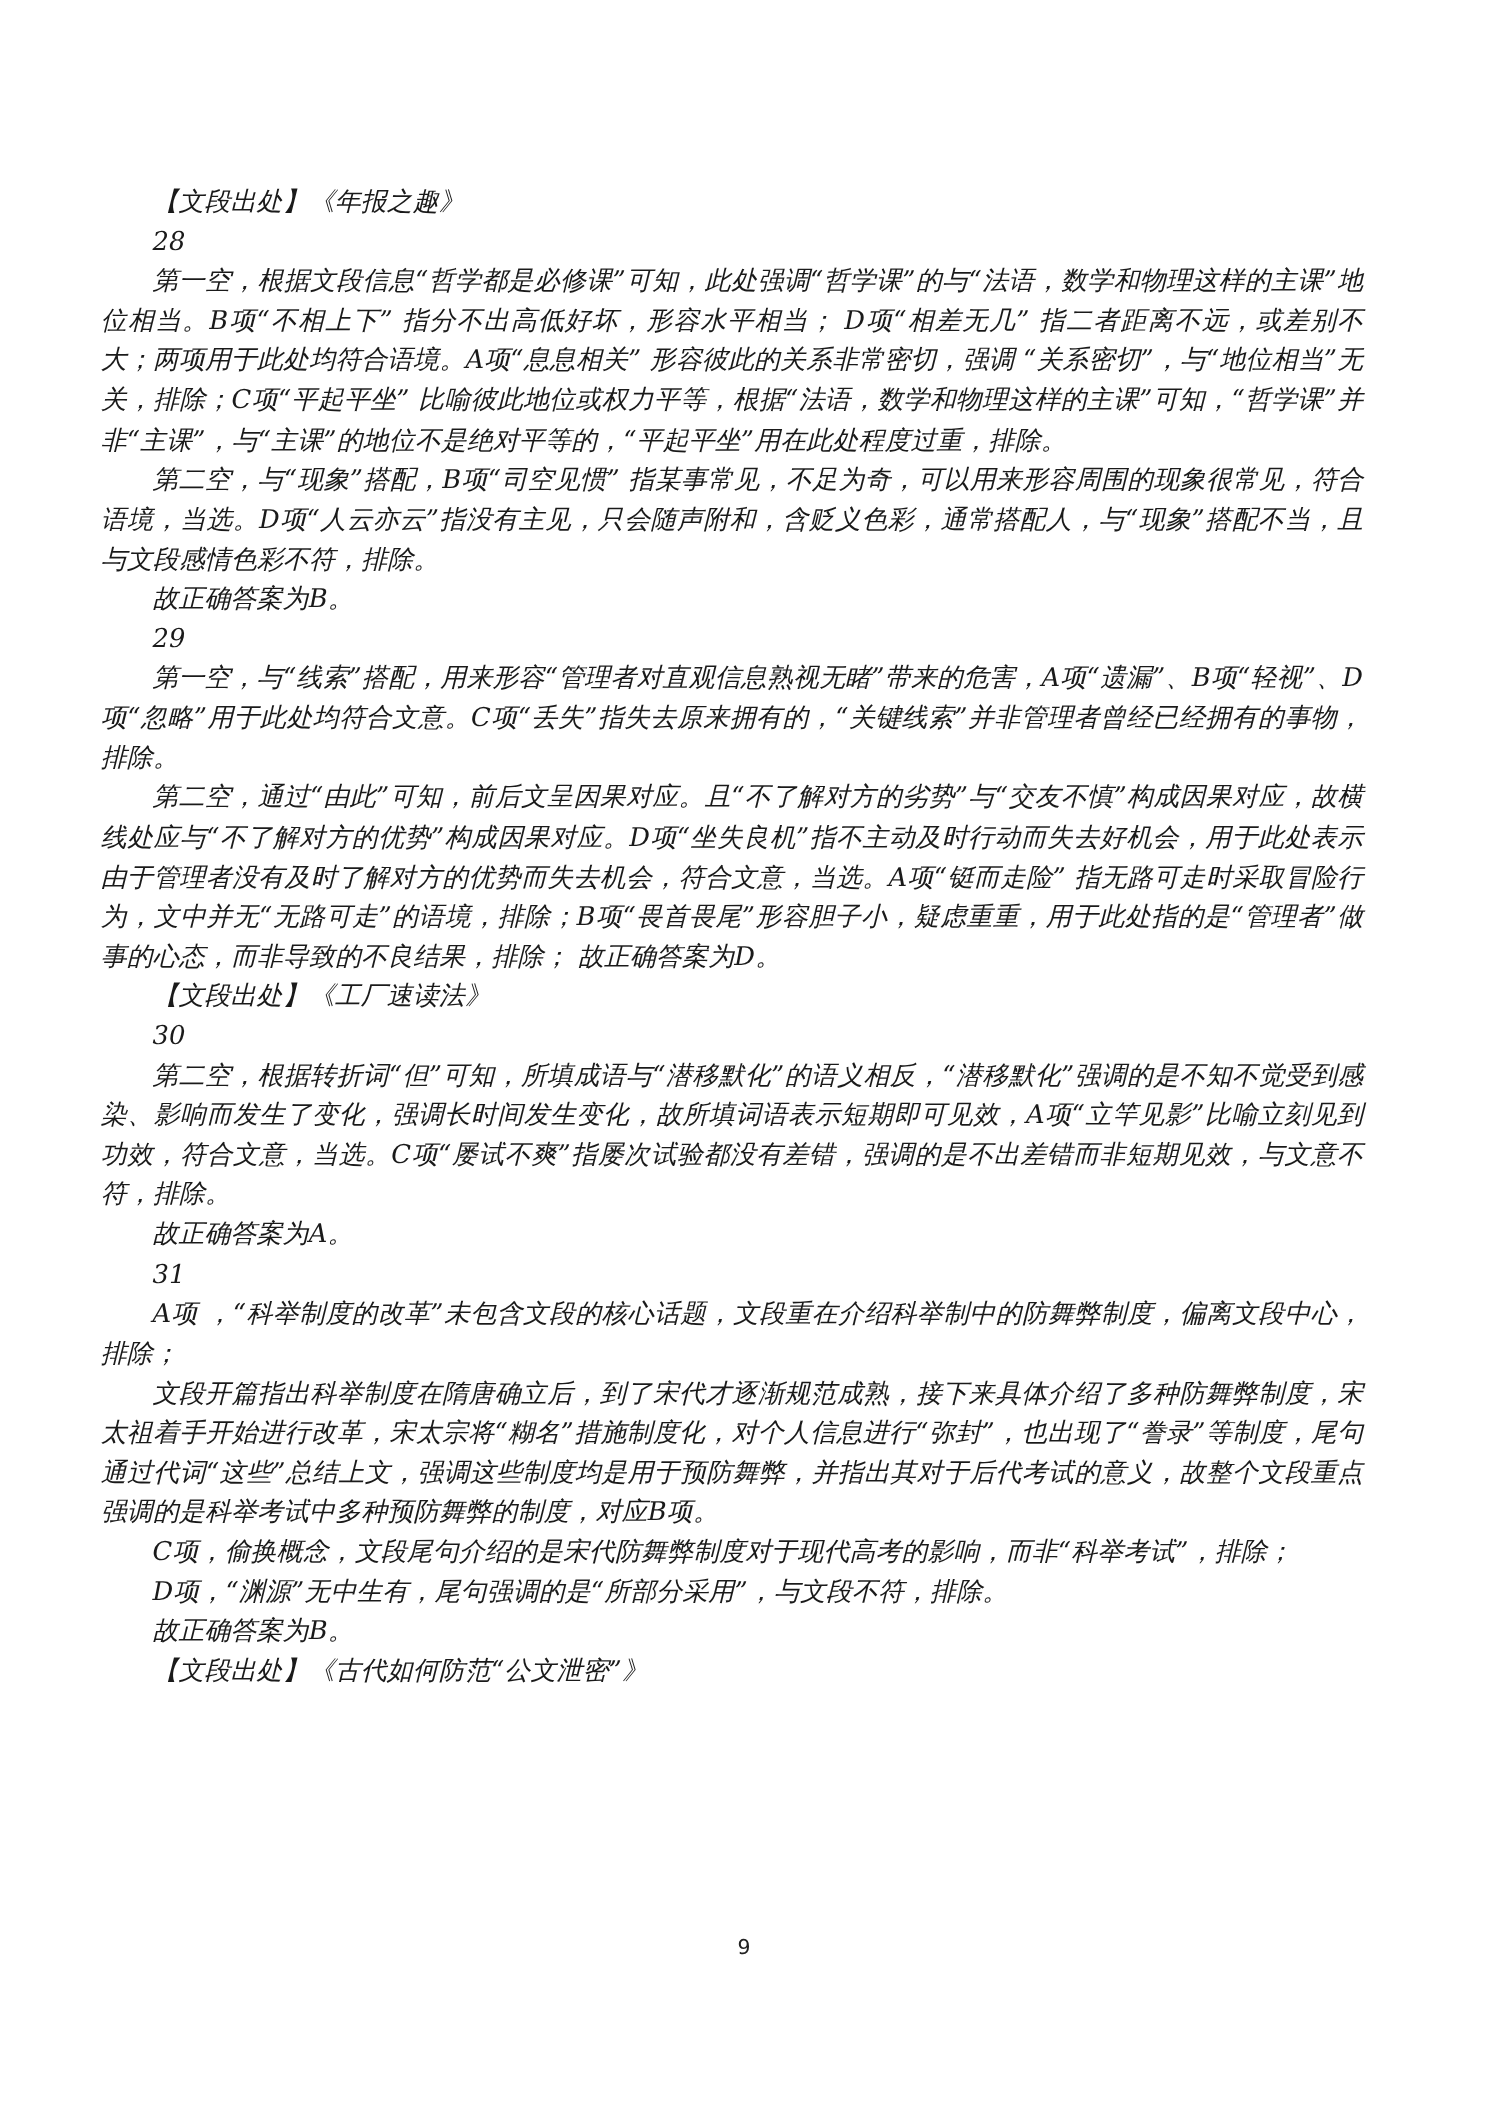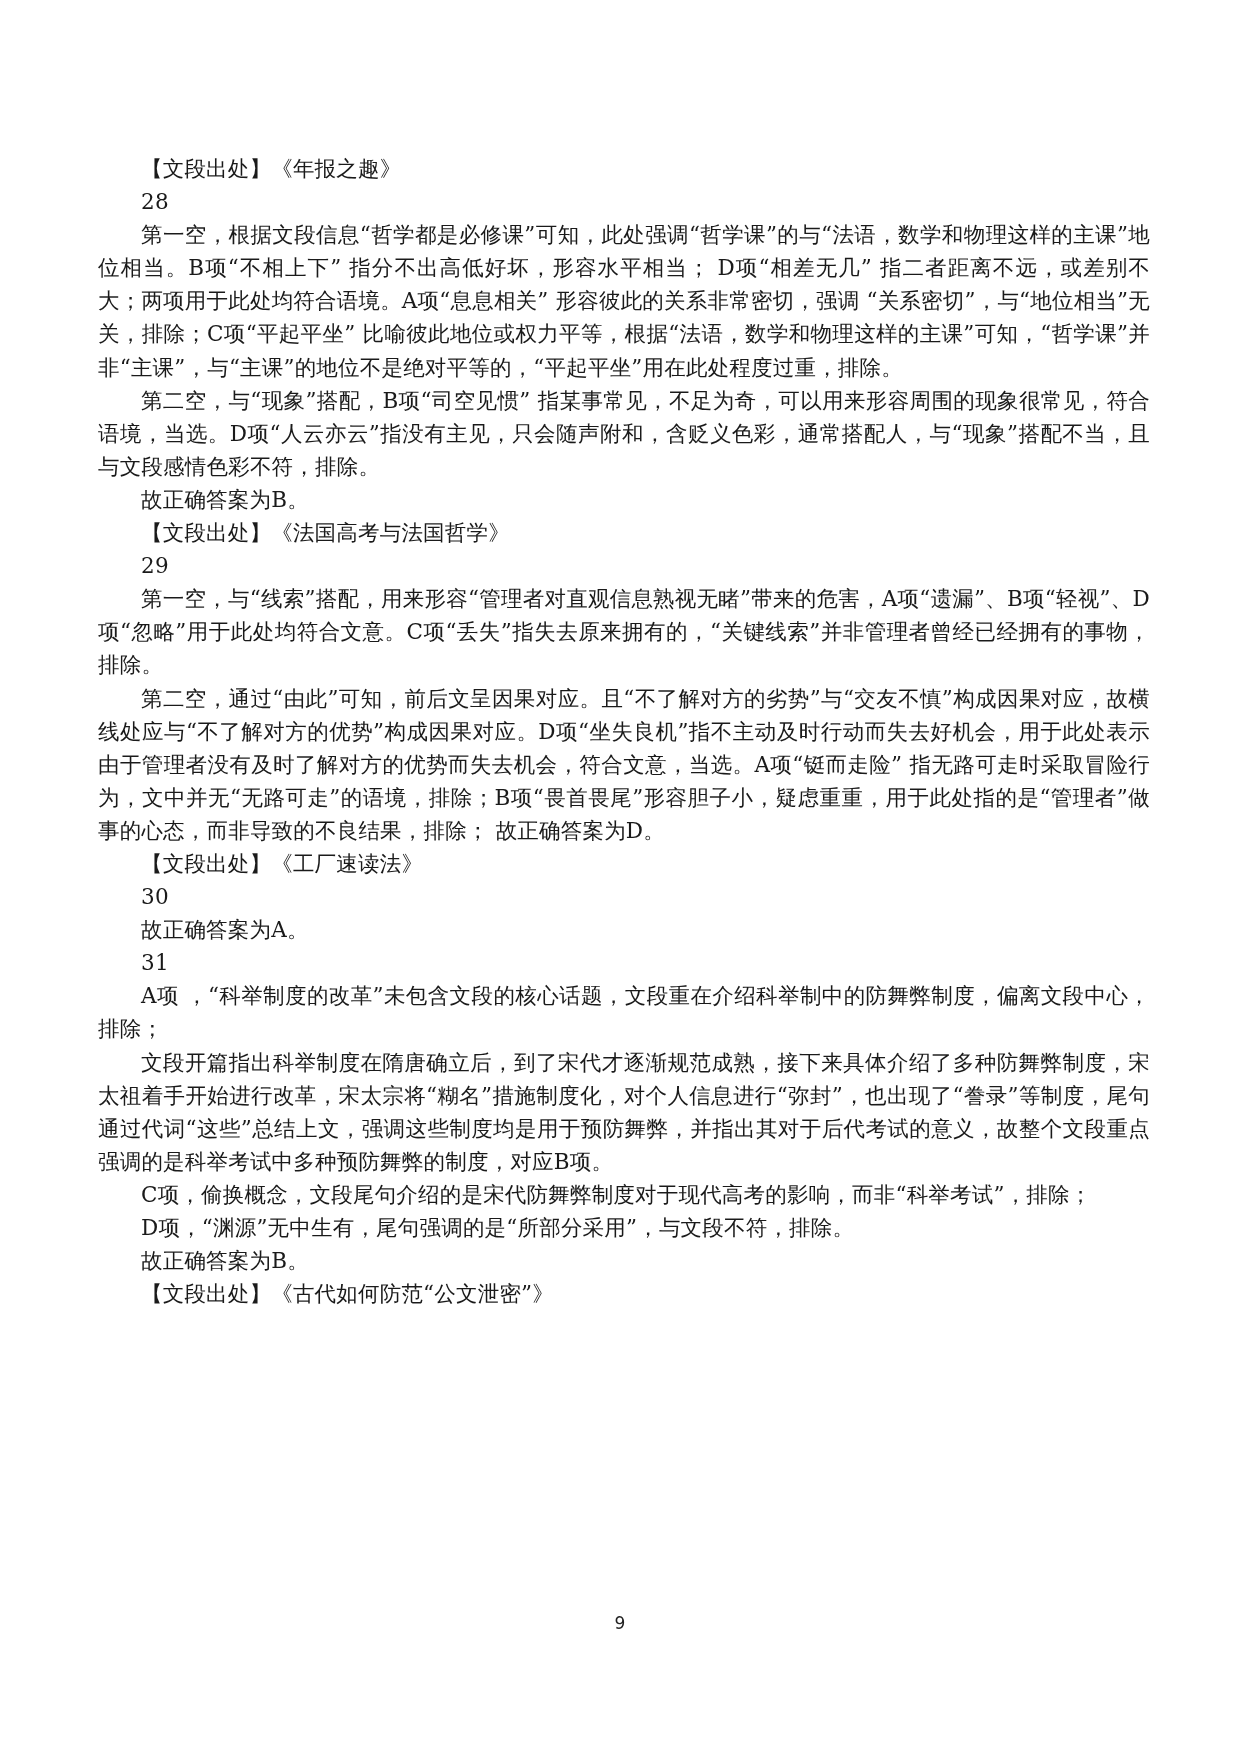--- a/index.html
+++ b/index.html
@@ -10,23 +10,24 @@
     body {
       width: 1240px;
       height: 1754px;
       position: relative;
       overflow: hidden;
       font-family: "DejaVu Serif", "Liberation Serif", serif;
       color: #1a1a1a;
     }
     .page {
       position: absolute;
-      left: 98px;
+      left: 84px;
       top: 152px;
       width: 1052px;
+      font-style: italic;
     }
     .line {
       font-size: 21.5px;
       line-height: 33.1px;
       margin: 0;
       white-space: normal;
       text-align: justify;
       letter-spacing: 0.2px;
     }
     .indent {
@@ -50,28 +51,28 @@
 <body>
 
 <div class="page">
 
   <p class="line indent">【文段出处】《年报之趣》</p>
 
   <p class="line num">28</p>
   <p class="line indent">第一空，根据文段信息“哲学都是必修课”可知，此处强调“哲学课”的与“法语，数学和物理这样的主课”地位相当。B项“不相上下” 指分不出高低好坏，形容水平相当； D项“相差无几” 指二者距离不远，或差别不大；两项用于此处均符合语境。A项“息息相关” 形容彼此的关系非常密切，强调 “关系密切”，与“地位相当”无关，排除；C项“平起平坐” 比喻彼此地位或权力平等，根据“法语，数学和物理这样的主课”可知，“哲学课”并非“主课”，与“主课”的地位不是绝对平等的，“平起平坐”用在此处程度过重，排除。</p>
   <p class="line indent">第二空，与“现象”搭配，B项“司空见惯” 指某事常见，不足为奇，可以用来形容周围的现象很常见，符合语境，当选。D项“人云亦云”指没有主见，只会随声附和，含贬义色彩，通常搭配人，与“现象”搭配不当，且与文段感情色彩不符，排除。</p>
   <p class="line indent">故正确答案为B。</p>
-  <p class="line indent">【文段出处】《法国高考与法国哲学》</p>
 
   <p class="line num">29</p>
   <p class="line indent">第一空，与“线索”搭配，用来形容“管理者对直观信息熟视无睹”带来的危害，A项“遗漏”、B项“轻视”、D项“忽略”用于此处均符合文意。C项“丢失”指失去原来拥有的，“关键线索”并非管理者曾经已经拥有的事物，排除。</p>
   <p class="line indent">第二空，通过“由此”可知，前后文呈因果对应。且“不了解对方的劣势”与“交友不慎”构成因果对应，故横线处应与“不了解对方的优势”构成因果对应。D项“坐失良机”指不主动及时行动而失去好机会，用于此处表示由于管理者没有及时了解对方的优势而失去机会，符合文意，当选。A项“铤而走险” 指无路可走时采取冒险行为，文中并无“无路可走”的语境，排除；B项“畏首畏尾”形容胆子小，疑虑重重，用于此处指的是“管理者”做事的心态，而非导致的不良结果，排除； 故正确答案为D。</p>
   <p class="line indent">【文段出处】《工厂速读法》</p>
 
   <p class="line num">30</p>
+  <p class="line indent">第二空，根据转折词“但”可知，所填成语与“潜移默化”的语义相反，“潜移默化”强调的是不知不觉受到感染、影响而发生了变化，强调长时间发生变化，故所填词语表示短期即可见效，A项“立竿见影”比喻立刻见到功效，符合文意，当选。C项“屡试不爽”指屡次试验都没有差错，强调的是不出差错而非短期见效，与文意不符，排除。</p>
   <p class="line indent">故正确答案为A。</p>
 
   <p class="line num">31</p>
   <p class="line indent">A项 ，“科举制度的改革”未包含文段的核心话题，文段重在介绍科举制中的防舞弊制度，偏离文段中心，排除；</p>
   <p class="line indent">文段开篇指出科举制度在隋唐确立后，到了宋代才逐渐规范成熟，接下来具体介绍了多种防舞弊制度，宋太祖着手开始进行改革，宋太宗将“糊名”措施制度化，对个人信息进行“弥封”，也出现了“誊录”等制度，尾句通过代词“这些”总结上文，强调这些制度均是用于预防舞弊，并指出其对于后代考试的意义，故整个文段重点强调的是科举考试中多种预防舞弊的制度，对应B项。</p>
   <p class="line indent">C项，偷换概念，文段尾句介绍的是宋代防舞弊制度对于现代高考的影响，而非“科举考试”，排除；</p>
   <p class="line indent">D项，“渊源”无中生有，尾句强调的是“所部分采用”，与文段不符，排除。</p>
   <p class="line indent">故正确答案为B。</p>
   <p class="line indent">【文段出处】《古代如何防范“公文泄密”》</p>
 

